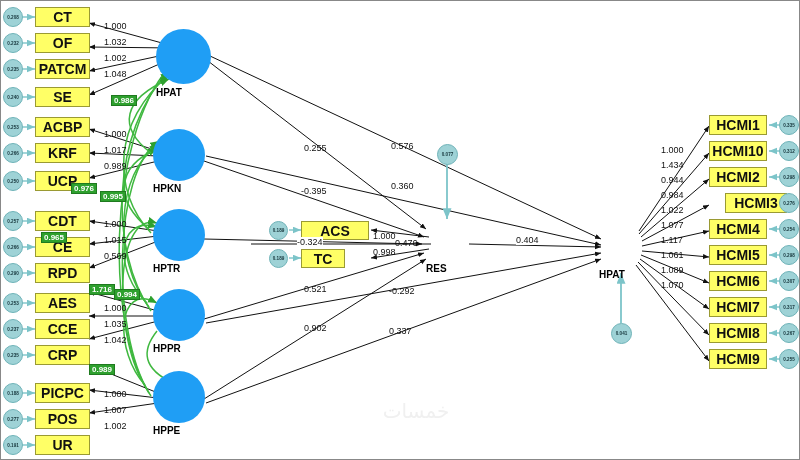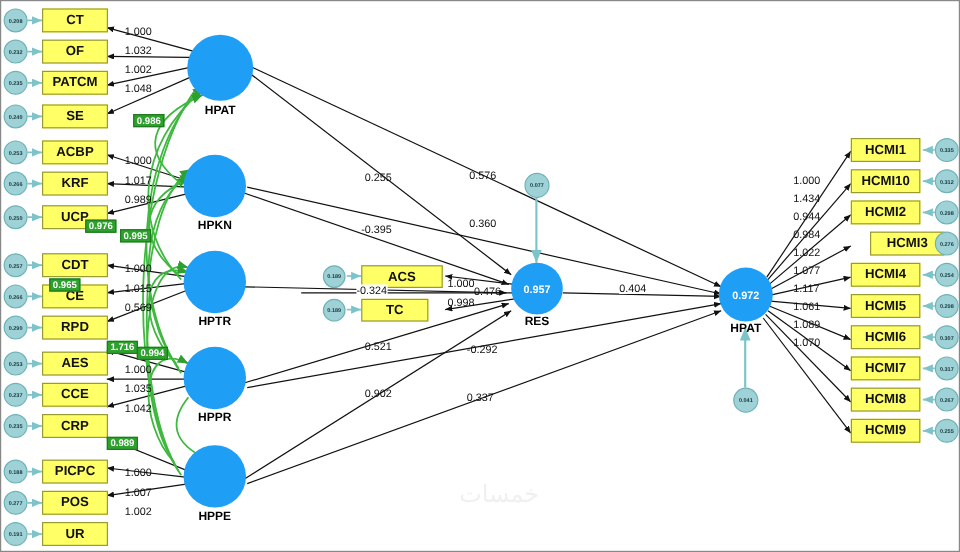--- a/index.html
+++ b/index.html
@@ -2,30 +2,30 @@
 <html><head>
 <meta charset="utf-8">
 <style>
   html,body{margin:0;padding:0;background:#fff;}
   body{font-family:"Liberation Sans",sans-serif;}
   #root{position:relative;width:800px;height:460px;background:#ffffff;
         border:1px solid #888;box-sizing:border-box;overflow:hidden;}
   svg.layer{position:absolute;left:0;top:0;width:800px;height:460px;}
   .obs{position:absolute;background:#ffff66;border:1px solid #9a9a33;
        display:flex;align-items:center;justify-content:center;
-       font-size:11px;font-weight:bold;color:#111;box-sizing:border-box;}
+       font-size:14px;font-weight:bold;color:#111;box-sizing:border-box;}
   .err{position:absolute;border-radius:50%;background:#9ed2d6;
        border:1px solid #6fb3b8;display:flex;align-items:center;
        justify-content:center;font-size:4.6px;color:#15343a;
        box-sizing:border-box;font-weight:bold;}
   .lat{position:absolute;border-radius:50%;background:#1f9ef5;
        box-sizing:border-box;display:flex;align-items:center;
        justify-content:center;color:#fff;font-size:10px;font-weight:bold;}
   .latlabel{position:absolute;font-size:10px;font-weight:bold;color:#000;
-            text-align:center;white-space:nowrap;}
+            text-align:left;white-space:nowrap;}
   .coef{position:absolute;font-size:9px;color:#111;white-space:nowrap;}
   .gcoef{position:absolute;font-size:8px;color:#fff;background:#2ea02e;
          border:1px solid #1f7a1f;padding:0px 2px;white-space:nowrap;
          font-weight:bold;}
   .wm{position:absolute;left:330px;top:398px;width:170px;
       font-size:20px;color:#f0f0f0;text-align:center;
       font-family:"DejaVu Sans",sans-serif;}
 </style>
 </head>
 <body>
@@ -229,36 +229,34 @@
   <div class="coef" style="left:394px;top:237px">0.476</div>
   <div class="coef" style="left:303px;top:283px">0.521</div>
   <div class="coef" style="left:303px;top:322px">0.902</div>
 
   <div class="coef" style="left:390px;top:140px">0.576</div>
   <div class="coef" style="left:390px;top:180px">0.360</div>
   <div class="coef" style="left:388px;top:285px">-0.292</div>
   <div class="coef" style="left:388px;top:325px">0.337</div>
 
   <div class="err" style="left:436px;top:143px;width:21px;height:21px">0.077</div>
-  <div class="lat" style="left:425px;top:218px;width:43px;height:43px;font-size:9px">0.957</div>
   <div class="latlabel" style="left:425px;top:262px;width:43px">RES</div>
 
   <div class="err" style="left:268px;top:220px;width:19px;height:19px">0.189</div>
   <div class="obs" style="left:300px;top:220px;width:68px;height:19px">ACS</div>
   <div class="coef" style="left:372px;top:230px">1.000</div>
 
   <div class="err" style="left:268px;top:248px;width:19px;height:19px">0.189</div>
-  <div class="obs" style="left:300px;top:248px;width:56px;height:19px">TC</div>
+  <div class="obs" style="left:300px;top:248px;width:44px;height:19px">TC</div>
   <div class="coef" style="left:372px;top:246px">0.998</div>
 
   <div class="coef" style="left:296px;top:236px;background:#fff">-0.324</div>
 
   <div class="coef" style="left:515px;top:234px;background:#fff">0.404</div>
 
-  <div class="lat" style="left:598px;top:222px;width:45px;height:45px;font-size:9px">0.972</div>
   <div class="latlabel" style="left:598px;top:268px;width:45px">HPAT</div>
   <div class="err" style="left:610px;top:322px;width:21px;height:21px">0.041</div>
 
   <div class="coef" style="left:660px;top:144px">1.000</div>
   <div class="coef" style="left:660px;top:159px">1.434</div>
   <div class="coef" style="left:660px;top:174px">0.944</div>
   <div class="coef" style="left:660px;top:189px">0.984</div>
   <div class="coef" style="left:660px;top:204px">1.022</div>
   <div class="coef" style="left:660px;top:219px">1.077</div>
   <div class="coef" style="left:660px;top:234px">1.117</div>

